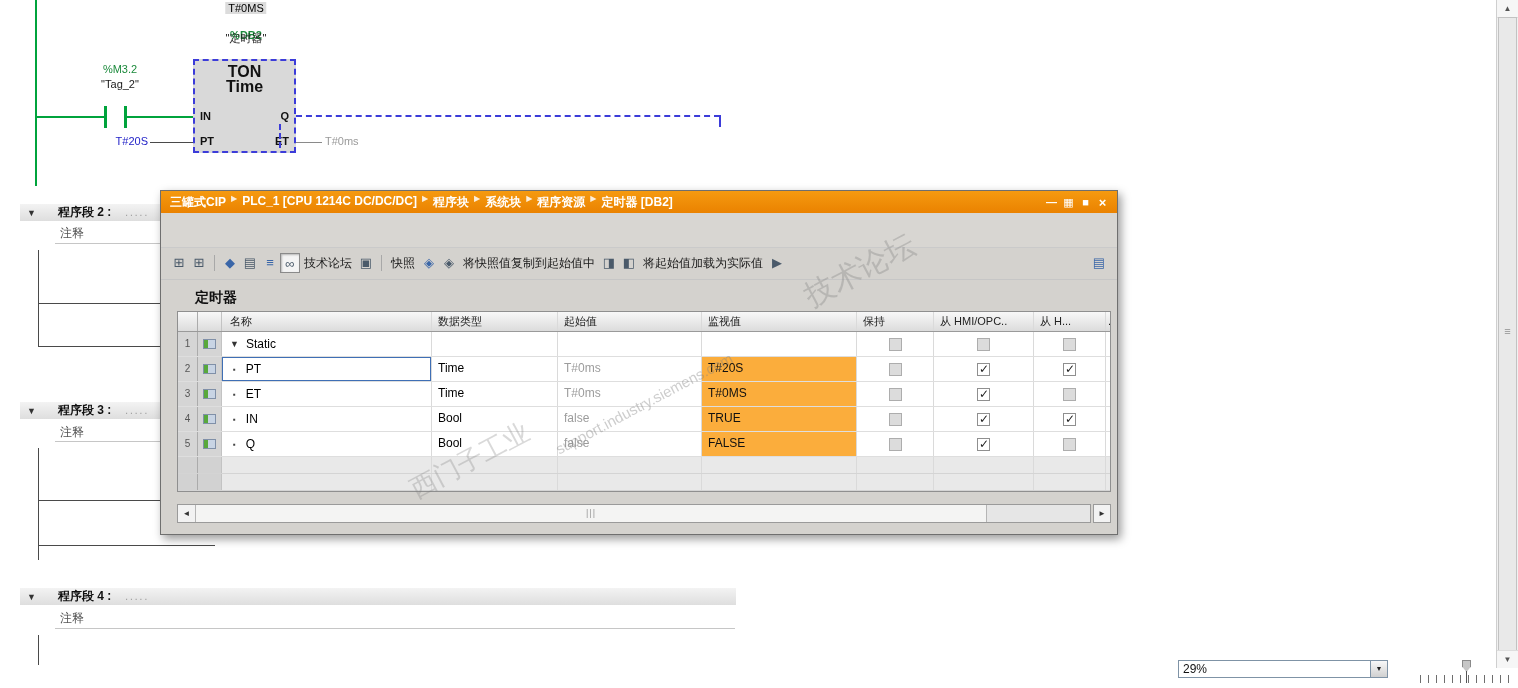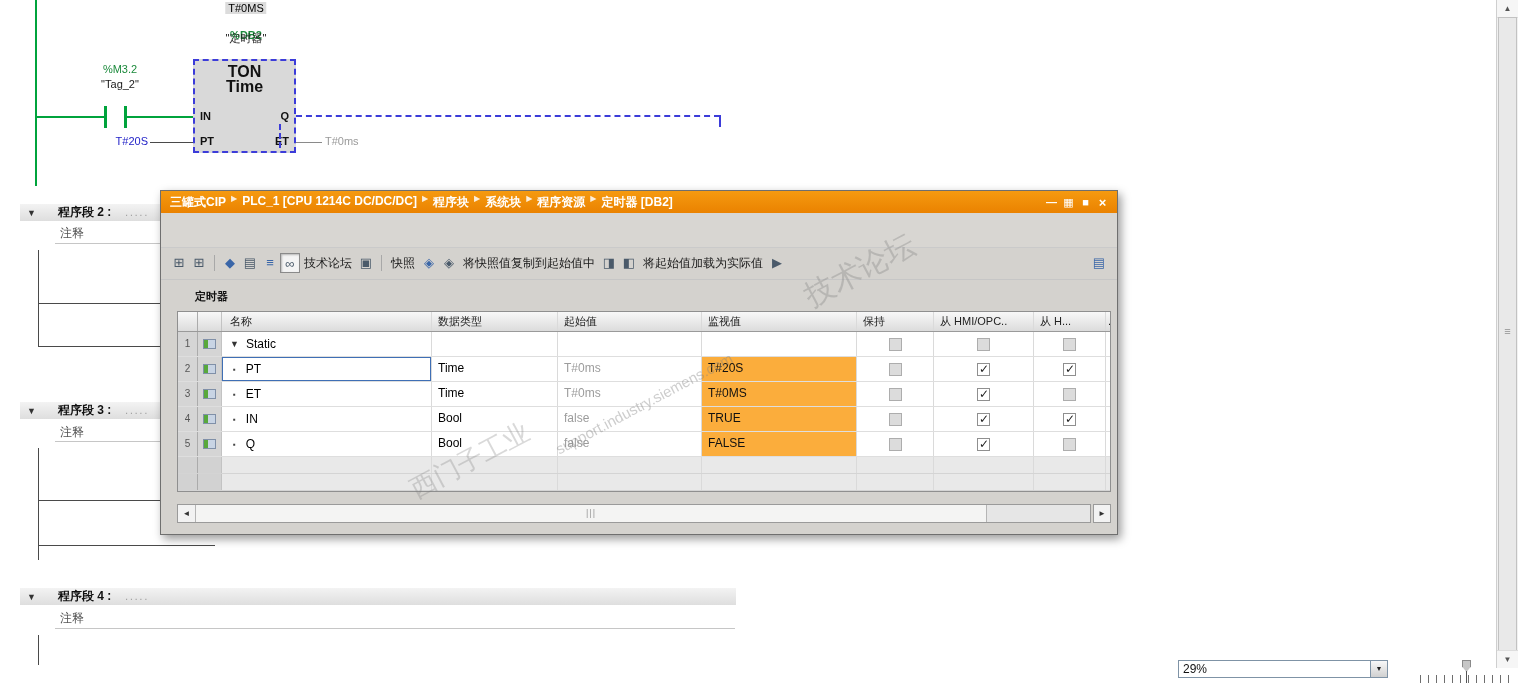--- a/index.html
+++ b/index.html
@@ -39,21 +39,21 @@
   .bc-arrow{font-size:8px;color:rgba(255,255,255,.85);margin:0 2px;}
   .winbtn{width:17px;text-align:center;font-size:11px;color:#fff;cursor:default;}
   #strip{position:absolute;left:0;top:22px;right:0;height:34px;background:#D8D6D2;border-bottom:1px solid #CACACA;}
   #wtoolbar{position:absolute;left:8px;top:60px;right:8px;height:24px;display:flex;align-items:center;font-size:12px;color:#1a1a1a;}
   .tico{width:20px;height:20px;line-height:20px;text-align:center;font-size:13px;color:#4A5A6A;}
   .tico.blue{color:#3A66A8;}
   .tico.pressed{border:1px solid #8a8a8a;background:#F4F4F4;box-shadow:inset 1px 1px 2px rgba(0,0,0,.25);box-sizing:border-box;}
   .tsep{width:1px;height:16px;background:#A8A8A8;margin:0 5px;}
   .tbtn{margin:0 4px;white-space:nowrap;}
   #tbline{position:absolute;left:0;right:0;top:88px;height:1px;background:#C6C6C6;}
-  #tbl-title{position:absolute;left:34px;top:98px;font-weight:bold;font-size:11px;color:#111;}
+  #tbl-title{position:absolute;left:34px;top:98px;font-weight:bold;font-size:14px;color:#111;}
 
   
   #tbl{position:absolute;left:16px;top:120px;width:934px;background:#fff;border:1px solid #8F8F8F;box-sizing:border-box;font-size:12px;}
   .thead{display:flex;height:19px;background:linear-gradient(#F8F8F8,#DCDCDC);border-bottom:1px solid #9a9a9a;}
   .thead .cell{font-size:11px;color:#222;line-height:19px;}
   .cell{box-sizing:border-box;overflow:hidden;white-space:nowrap;}
   .c-num{width:20px;background:#D5D5D5;border-right:1px solid #ABABAB;color:#555;font-size:10px;text-align:center;}
   .c-icon{width:24px;background:#D5D5D5;border-right:1px solid #C3C3C3;display:flex;align-items:center;justify-content:center;}
   .c-name{width:210px;padding-left:8px;border-right:1px solid #DADADA;display:flex;align-items:center;}
   .c-type{width:126px;padding-left:6px;border-right:1px solid #DADADA;}

